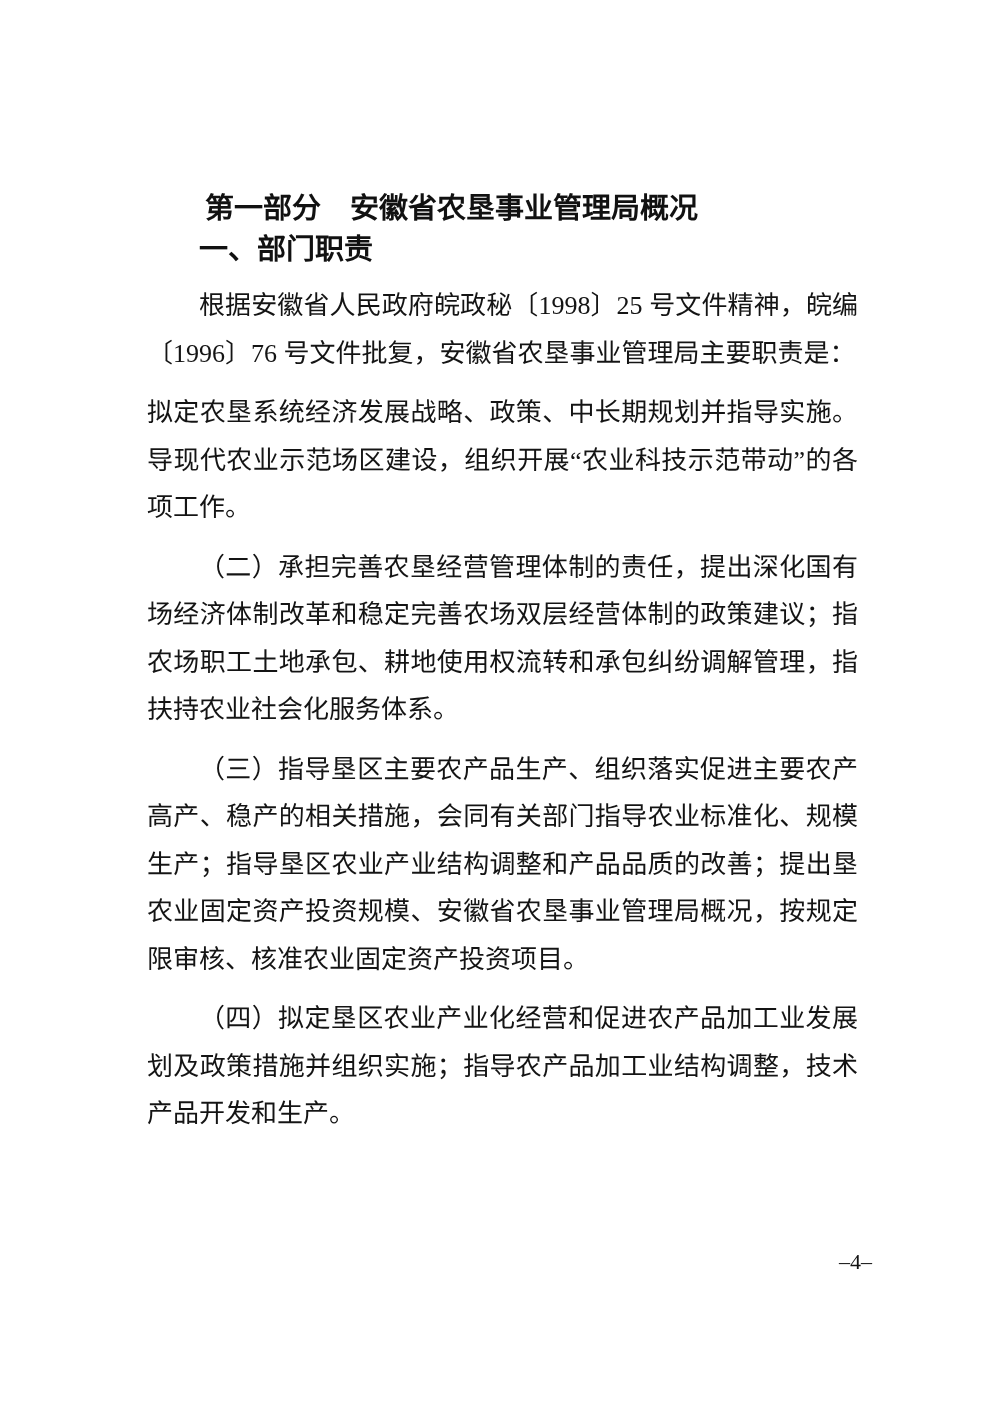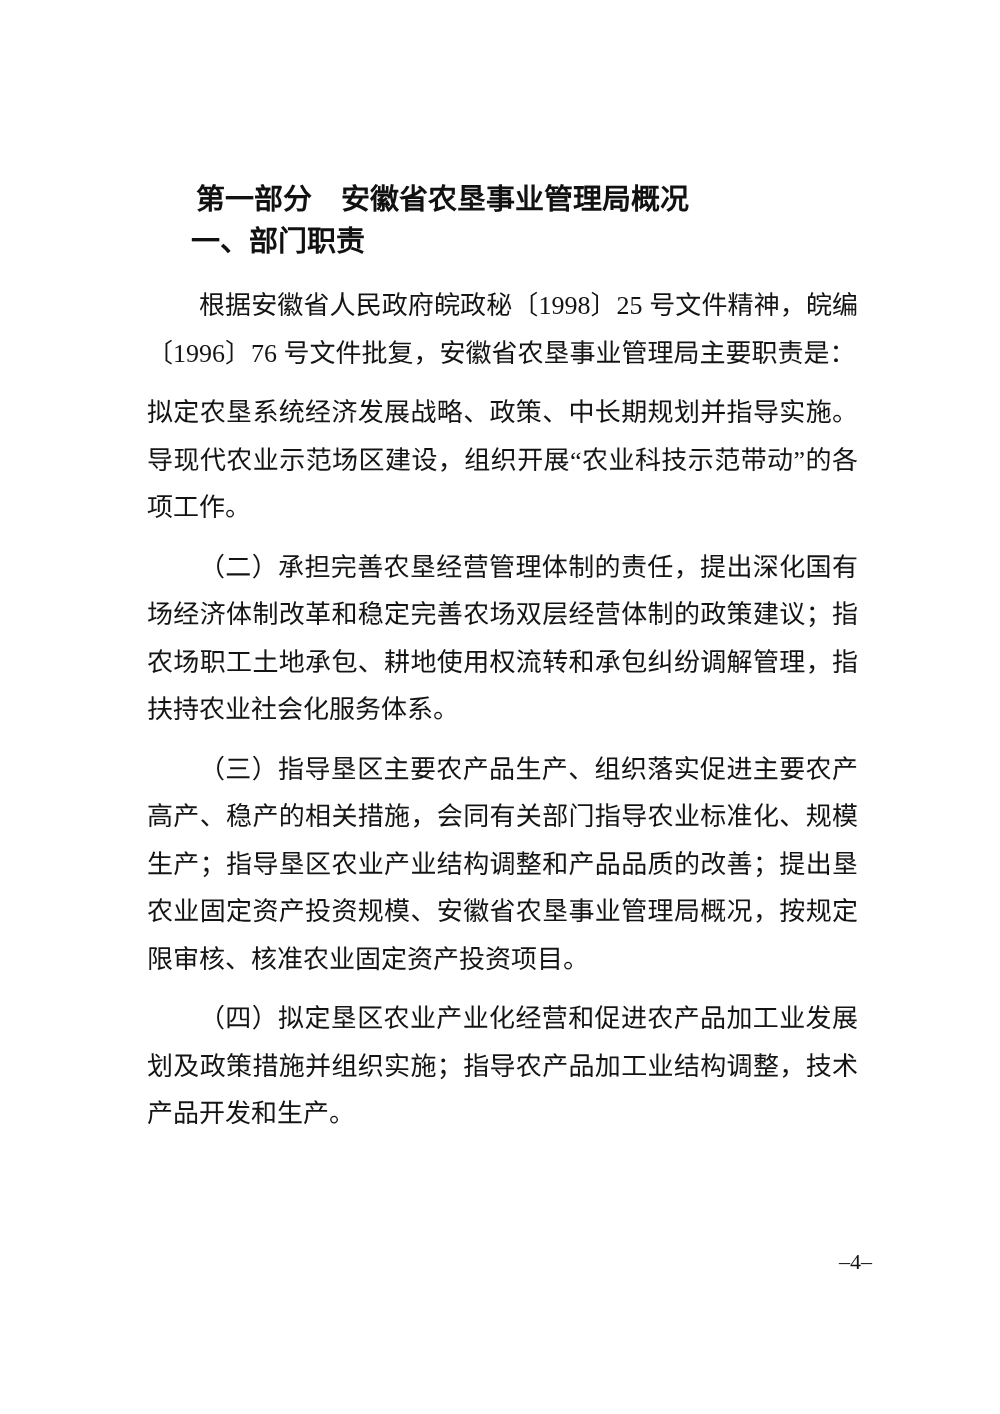--- a/index.html
+++ b/index.html
@@ -14,35 +14,35 @@
     background: #ffffff;
     overflow: hidden;
     color: #141414;
     font-family: "Liberation Serif", "DejaVu Serif", serif;
   }
   .doc-title {
     position: absolute;
     left: 135px;
     top: 177px;
     width: 760px;
-    margin: 3px;
+    margin: 12px;
     font-family: "Liberation Sans", "DejaVu Sans", sans-serif;
     font-weight: bold;
     font-size: 29px;
     line-height: 38px;
     text-indent: 58px;
     color: #111111;
     white-space: nowrap;
   }
   .section-heading {
     position: absolute;
     left: 135px;
     top: 214px;
     width: 760px;
-    margin: 8px;
+    margin: 16px;
     font-family: "Liberation Sans", "DejaVu Sans", sans-serif;
     font-weight: bold;
     font-size: 29px;
     line-height: 38px;
     text-indent: 48px;
     color: #111111;
     white-space: nowrap;
   }
   .body-text {
     position: absolute;

